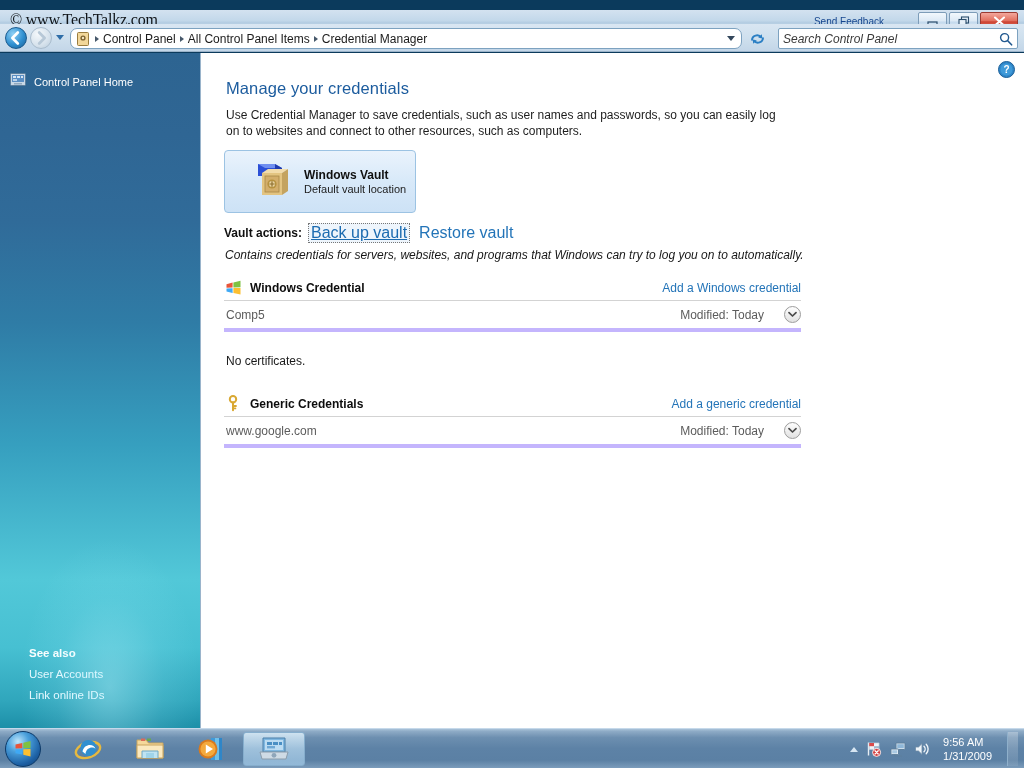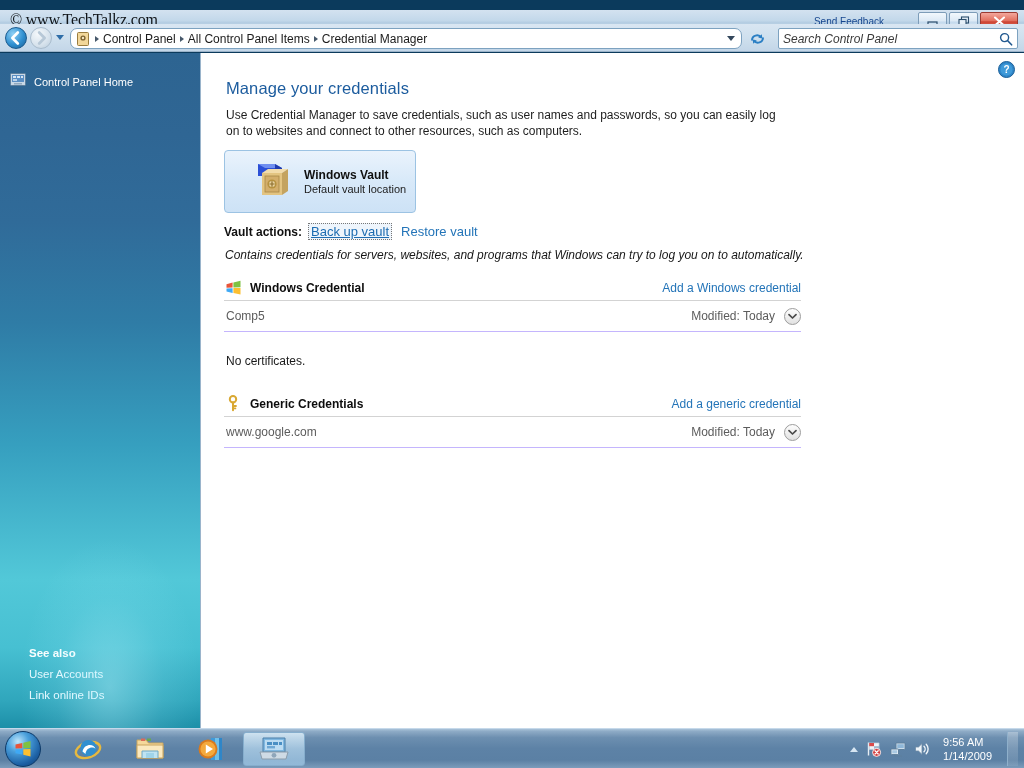--- a/index.html
+++ b/index.html
@@ -177,21 +177,21 @@
   }
   .vault-txt-name { font-size: 12px; font-weight: bold; color: #101010; }
   .vault-txt-sub { font-size: 11px; color: #1c1c1c; margin-top: 14px; }
 
   .vault-actions {
     position: absolute; left: 23px; top: 170px;
     display: flex; align-items: center; gap: 6px;
   }
   .va-label { font-size: 12px; font-weight: bold; color: #101010; }
   .va-link {
-    font-size: 13px; color: #1c6bb0; text-decoration: underline; cursor: pointer;
+    font-size: 16px; color: #1c6bb0; text-decoration: underline; cursor: pointer;
     padding: 1px 3px;
     text-align: right;
   }
   .va-link.focused {
     border: 1px dotted #777; background: #eef5fc; padding: 0px 2px;
   }
   .va-link.plain { text-decoration: none; color: #2374b8; }
 
   .vault-note {
     position: absolute; left: 24px; top: 195px; width: 620px;
@@ -206,21 +206,21 @@
   }
   .sec-icon { width: 18px; height: 18px; margin-right: 8px; flex: none;
     display: flex; align-items: center; justify-content: center; }
   .sec-title { font-size: 12px; font-weight: bold; color: #0d0d0d; }
   .sec-action {
     margin-left: auto; font-size: 12px; color: #2374b8; cursor: pointer;
   }
 
   .cred-row {
     display: flex; align-items: center; height: 31px;
-    border-bottom: 1px solid #c4b5fd; padding-left: 2px;
+    border-bottom: 4px solid #c4b5fd; padding-left: 2px; gap: 11px;
   }
   .cred-name { font-size: 12px; color: #5c5c5c; }
   .cred-mod {
     margin-left: auto; font-size: 12px; color: #5c5c5c; margin-right: 9px;
   }
   .expander {
     width: 17px; height: 17px; border-radius: 50%;
     border: 1px solid #9d9d9d;
     background: linear-gradient(to bottom, #fdfdfd 0%, #f0f0f0 50%, #e1e1e1 100%);
     display: flex; align-items: center; justify-content: center;
@@ -556,19 +556,19 @@
       </span>
       <span class="tray-icon">
         <svg width="16" height="16" viewBox="0 0 16 16">
           <path d="M1.5 6 L4.5 6 L8 2.6 L8 13.4 L4.5 10 L1.5 10 Z" fill="#eef4f9" stroke="#6c8aa5" stroke-width="0.8"></path>
           <path d="M10 5.2 a4 4 0 0 1 0 5.6" fill="none" stroke="#eef4f9" stroke-width="1.4" stroke-linecap="round"></path>
           <path d="M12.2 3.2 a7 7 0 0 1 0 9.6" fill="none" stroke="#eef4f9" stroke-width="1.4" stroke-linecap="round"></path>
         </svg>
       </span>
       <div class="clock">
         <div>9:56 AM</div>
-        <div>1/14/2009</div>
+        <div>1/31/2009</div>
       </div>
       <span class="show-desktop"></span>
     </div>
   </div>
 
 </div>
 
 </body></html>

